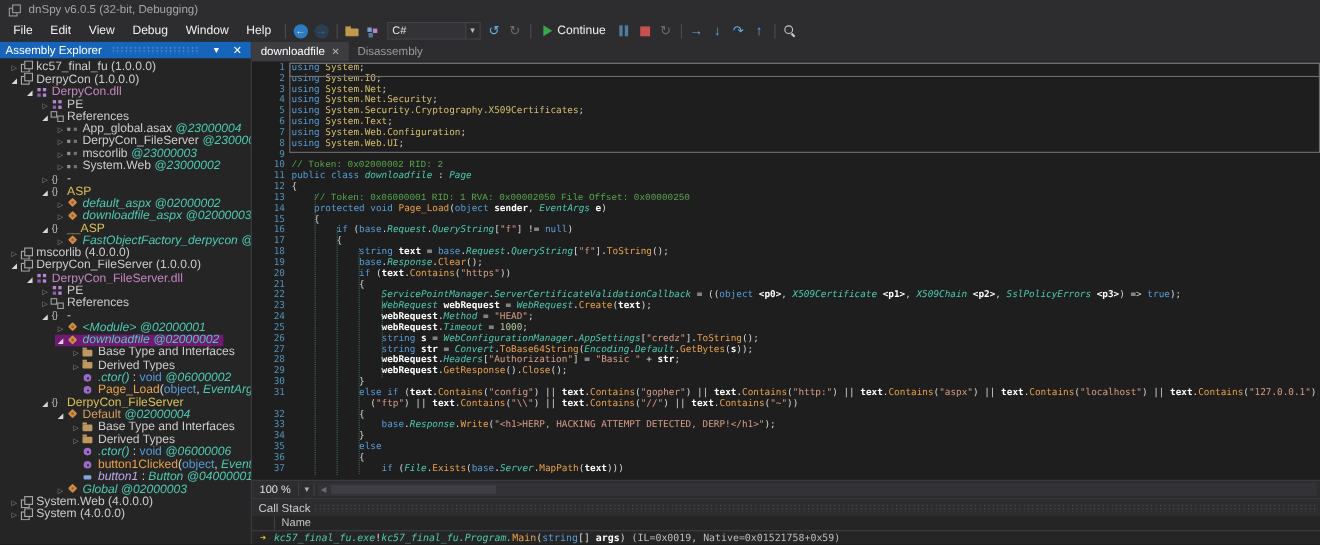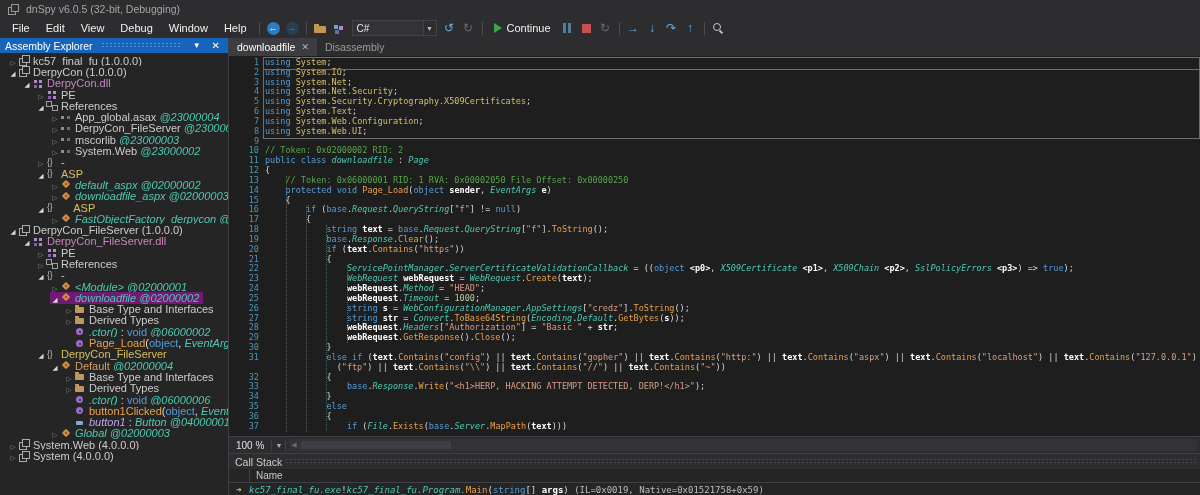--- a/index.html
+++ b/index.html
@@ -62,21 +62,21 @@
   .ticon.folder::before{content:"";position:absolute;left:1px;top:3px;width:9px;height:6px;background:#be9860;border-radius:1px;}
   .ticon.folder::after{content:"";position:absolute;left:1px;top:1px;width:4px;height:2px;background:#be9860;}
   .ticon.method::before{content:"";position:absolute;left:2px;top:2px;width:7px;height:7px;background:#9b6bc8;border-radius:50%;}
   .ticon.method::after{content:"";position:absolute;left:5px;top:5px;width:2px;height:2px;background:#252526;border-radius:50%;}
   .ticon.field::before{content:"";position:absolute;left:2px;top:4px;width:7px;height:4px;background:#7fa7d8;border-radius:1px;}
   .app-ic{position:relative;width:12px;height:11px;}
   .app-ic::before{content:"";position:absolute;left:1px;top:3px;width:6px;height:6px;border:1px solid #9a9a9a;}
   .app-ic::after{content:"";position:absolute;left:4px;top:0;width:6px;height:6px;border:1px solid #9a9a9a;background:#2d2d30;}
   
   .tk-k{color:#569cd6;} .tk-t{color:#4ec9b0;font-style:italic;} .tk-m{color:#e8a14d;} .tk-s{color:#d69d85;}
-  .tk-n{color:#b5cea8;} .tk-c{color:#57a64a;} .tk-v{color:#ffffff;font-weight:bold;}
+  .tk-n{color:#b5cea8;} .tk-c{color:#57a64a;font-family:Liberation Mono, monospace;} .tk-v{color:#ffffff;font-weight:bold;}
   .tk-p{color:#d8d8d8;} .tk-g{color:#cccccc;} .tk-g2{color:#bdbdbd;} .tk-y{color:#d8c05a;}
   .tk-pu{color:#c586c0;} .tk-f{color:#bca8ea;font-style:italic;} .tk-o{color:#d69d5c;} .tk-ns{color:#d5be6e;}
   
   .right{flex:1;min-width:0;display:flex;flex-direction:column;}
   .tabstrip{height:18px;background:#2d2d30;display:flex;align-items:stretch;flex:none;}
   .tab{display:flex;align-items:center;padding:0 8px;gap:6px;font-size:10.5px;color:#9a9a9a;}
   .tab.active{background:#3c3c41;color:#ffffff;}
   .tab-close{font-size:9px;color:#b9b9b9;}
   .editor{height:378px;flex:none;position:relative;background:#1e1e1e;overflow:hidden;
           font-family:"DejaVu Sans Mono",monospace;font-size:8.5px;line-height:9.84px;padding-top:2px;}
@@ -300,20 +300,28 @@
               <span class="ticon namespace"></span>
               <span><span class="tk-y">__ASP</span></span>
             </span>
           </div>
           <div class="tree-row">
             <span style="flex: 0 0 auto; width: 50px;"></span>
             <span class="tr-in">
               <span class="exp c"></span>
               <span class="ticon class"></span>
               <span><span class="tk-t">FastObjectFactory_derpycon @02000004</span></span>
+            </span>
+          </div>
+          <div class="tree-row">
+            <span style="flex: 0 0 auto; width: 8px;"></span>
+            <span class="tr-in">
+              <span class="exp c"></span>
+              <span class="ticon assembly"></span>
+              <span><span class="tk-g">mscorlib (4.0.0.0)</span></span>
             </span>
           </div>
           <div class="tree-row">
             <span style="flex: 0 0 auto; width: 8px;"></span>
             <span class="tr-in">
               <span class="exp o"></span>
               <span class="ticon assembly"></span>
               <span><span class="tk-g">DerpyCon_FileServer (1.0.0.0)</span></span>
             </span>
           </div>

